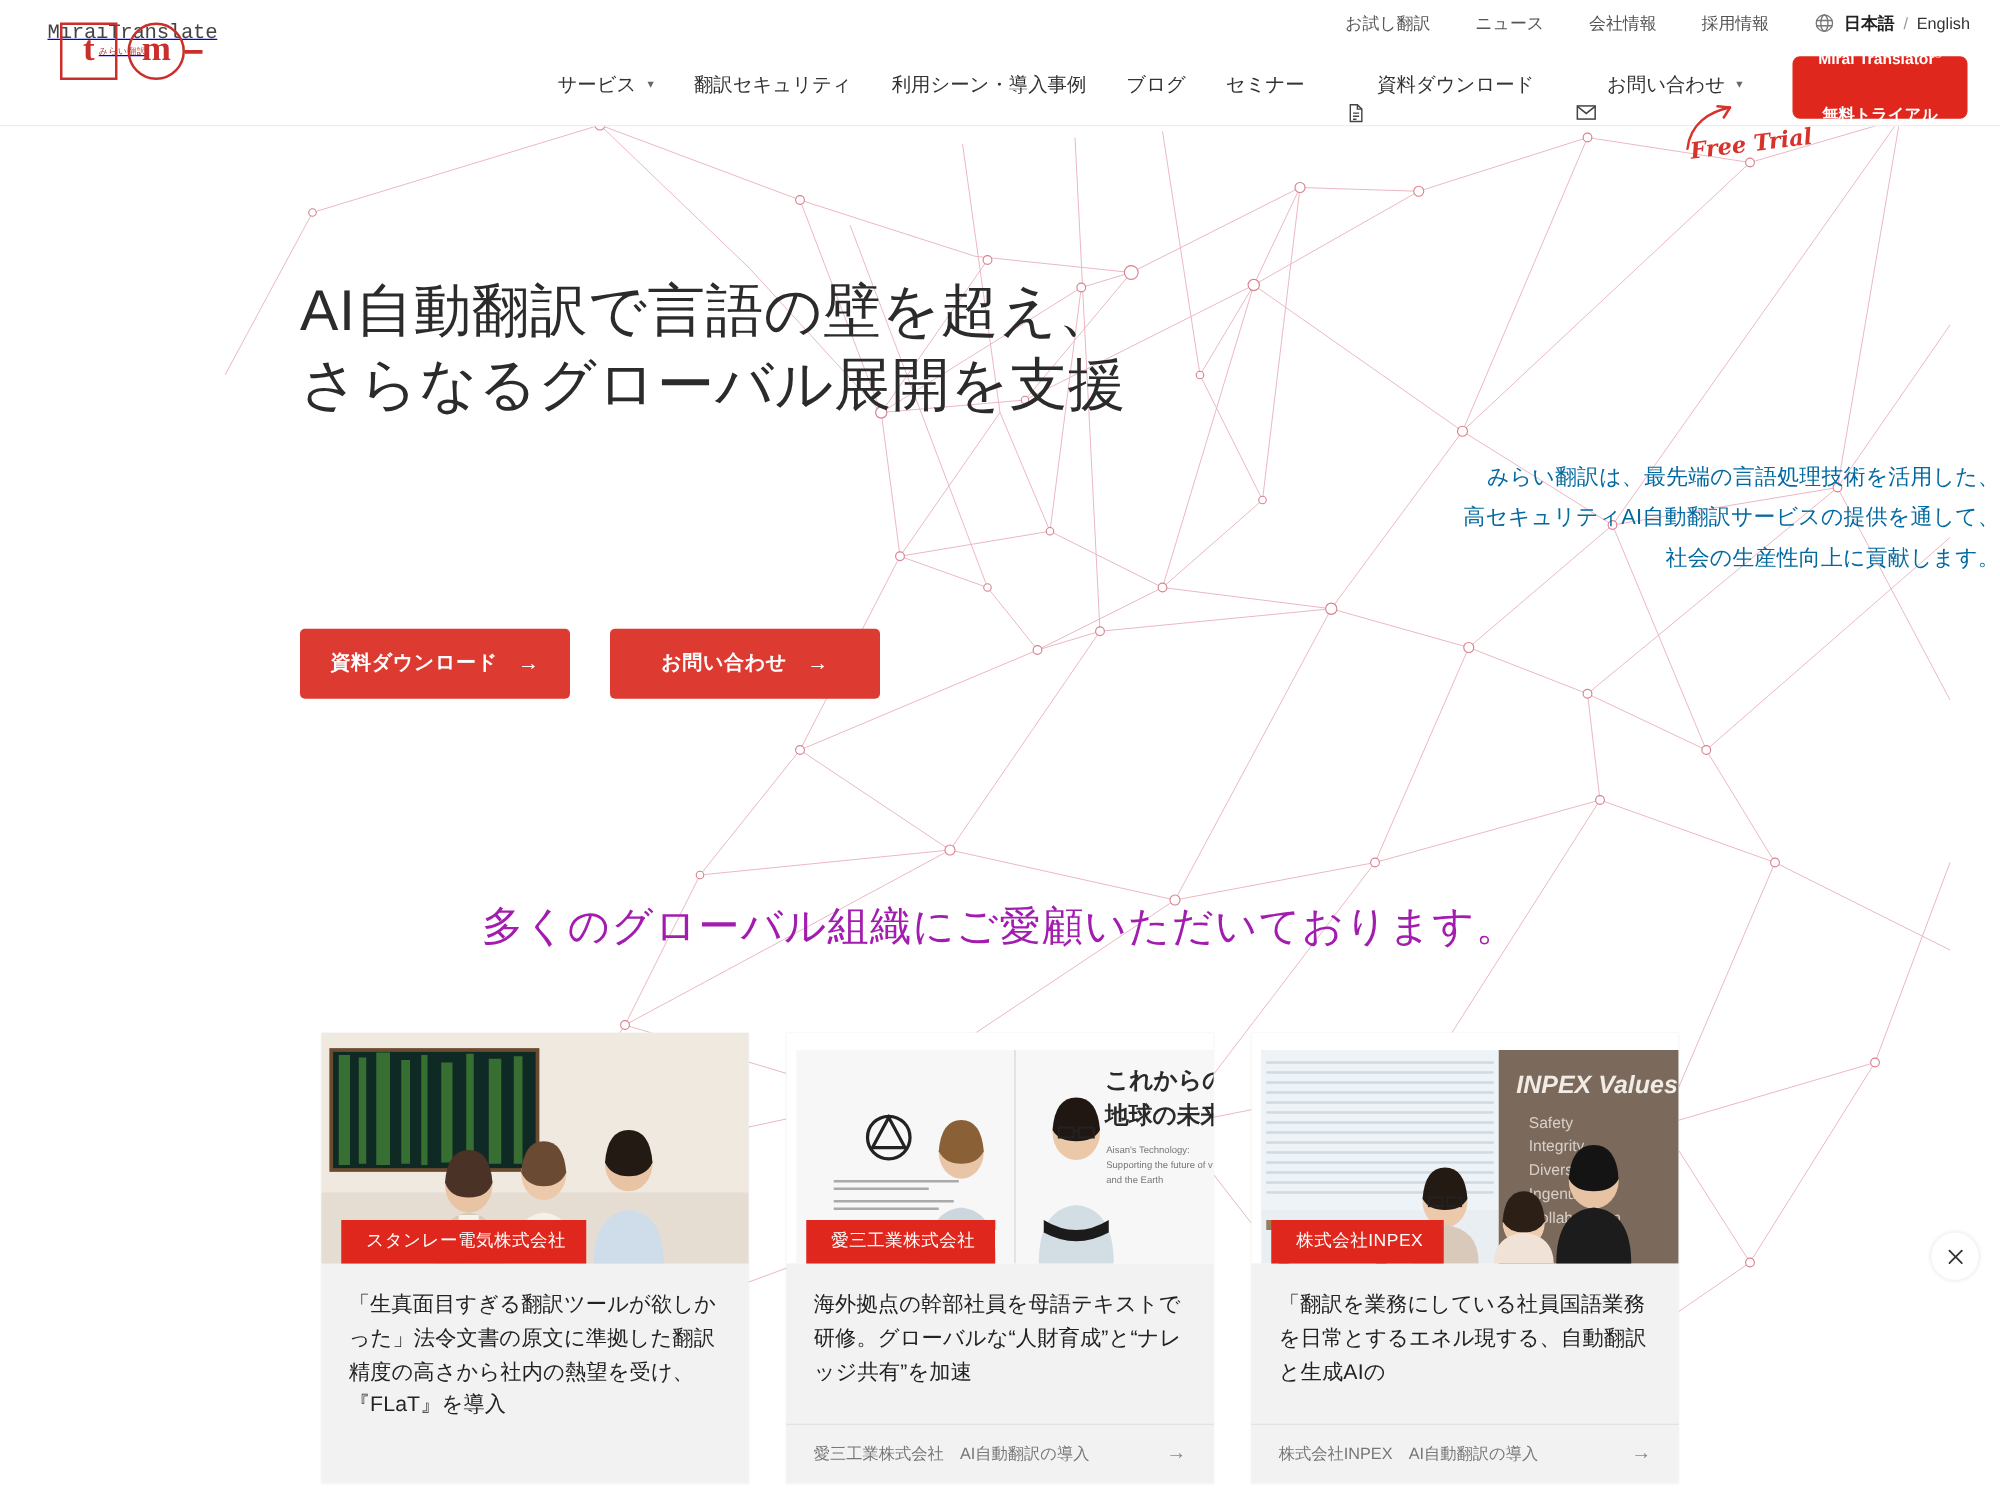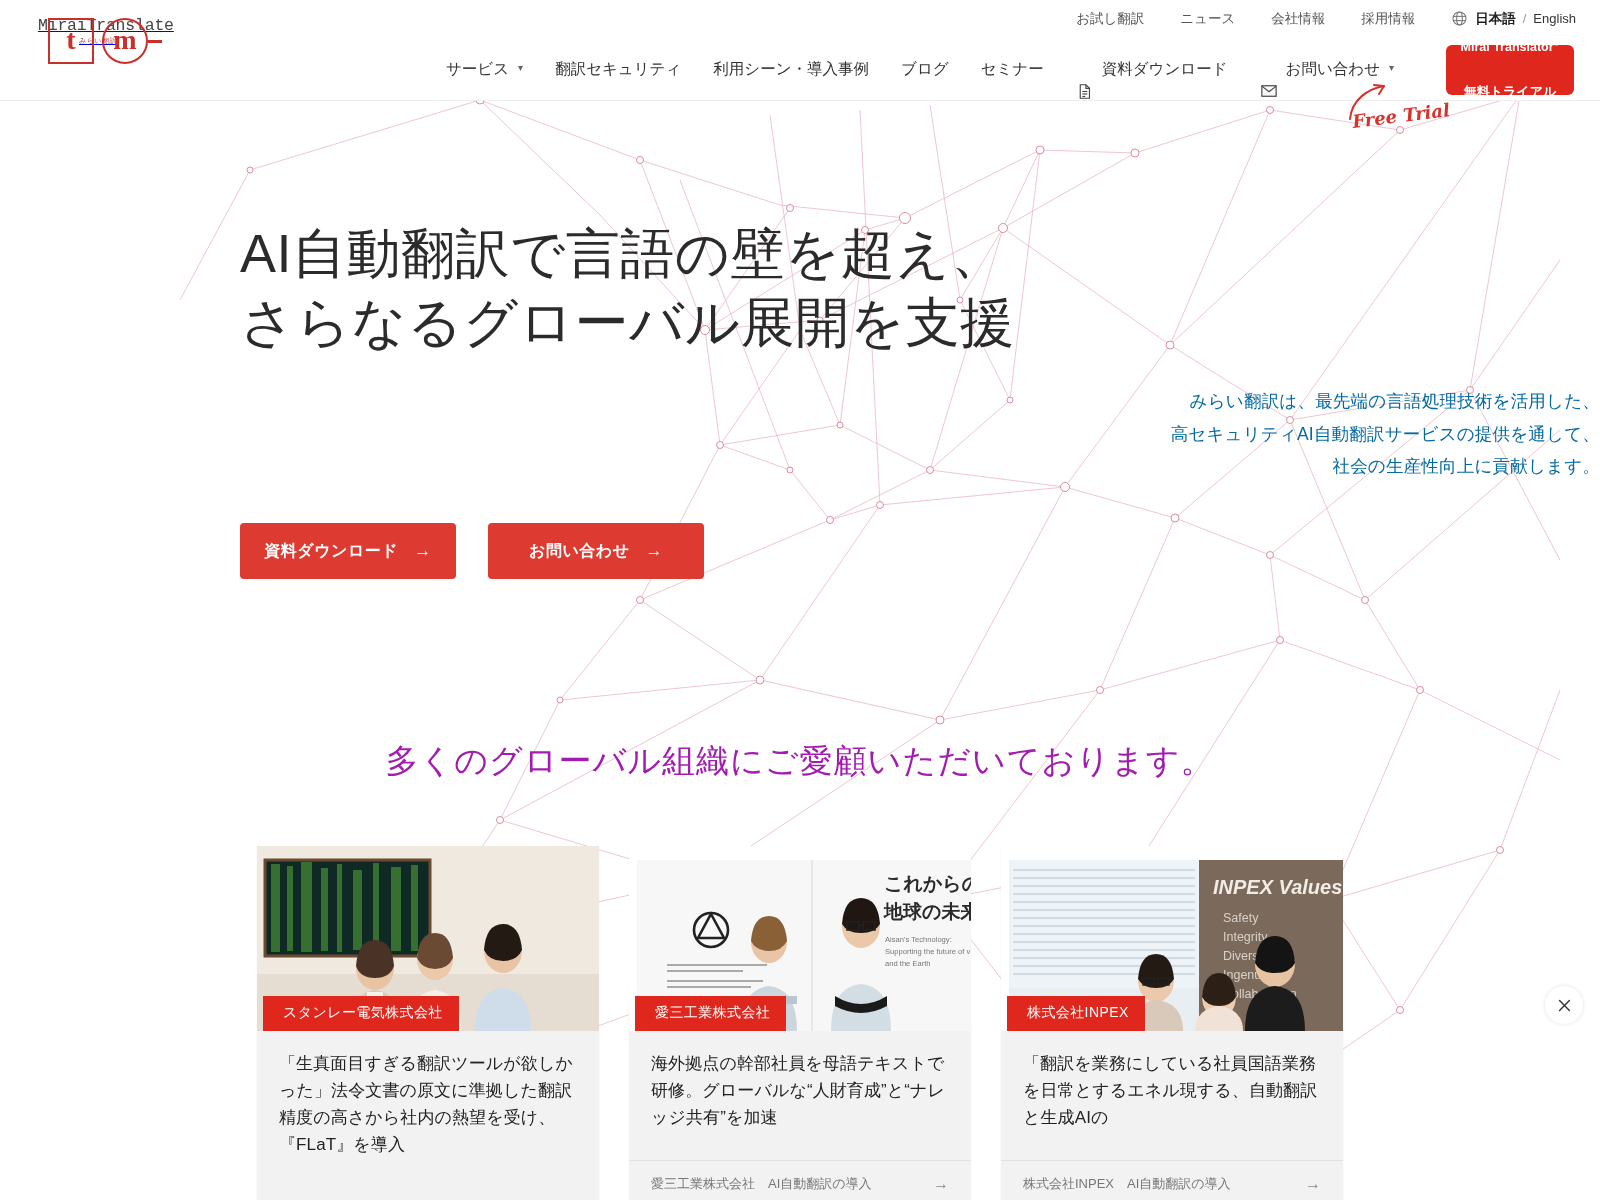--- a/index.html
+++ b/index.html
@@ -70,21 +70,21 @@
     display:flex; align-items:center; gap:9px;
     padding:0 16px; color:#333; text-decoration:none; white-space:nowrap;
     height:64px; line-height:64px;
   }
   .chev { font-size:10px; color:#666; transform:translateY(-1px); }
   .nav-ic { display:inline-block; width:17px; height:17px; color:#444; transform:translateY(2px); }
 
   .cta-trial {
     position:absolute; right:26px; top:8px;
     background:#e0271d; color:#fff; border:none; border-radius:6px;
-    width:128px; height:50px; cursor:pointer;
+    width:140px; height:50px; cursor:pointer;
     display:flex; flex-direction:column; align-items:center; justify-content:center;
     gap:1px; line-height:1.25;
   }
   .cta-trial .l1 { font-size:12.5px; font-weight:bold; }
   .cta-trial .l1 sup { font-size:8px; }
   .cta-trial .l2 { font-size:13px; font-weight:bold;margin-top:27px; }
 
   
   .free-trial-note {
     position:absolute; z-index:22; left:1348px; top:105px;
@@ -92,21 +92,21 @@
   }
   .free-trial-note .ft-text {
     font-family:"DejaVu Serif","Liberation Serif",serif;
     font-style:italic; font-weight:bold; font-size:18px; color:#d8322c;
     transform:rotate(-7deg); display:inline-block; margin-left:4px;
   }
 
   
   .hero { position:relative; z-index:10; padding:118px 0 0 240px; }
   .hero h1 {
-    font-size:54px; font-weight:400; color:#2b2b2b;
+    font-size:46px; font-weight:400; color:#2b2b2b;
     line-height:1.28; letter-spacing:0.5px;
   }
   .hero-lead {
     margin-top:28px; font-size:17.5px; line-height:1.85;
     color:#0369a1; letter-spacing:0.2px;text-align:right;
   }
   .hero-btns { display:flex; gap:32px; margin-top:41px; }
   .btn-red {
     background:#dd3a32; color:#fff; border:none; border-radius:4px;
     width:216px; height:56px; font-size:16px; font-weight:bold;
@@ -124,21 +124,21 @@
   .case-grid {
     display:flex; gap:30px; justify-content:center; margin-top:62px;
   }
   .case-card {
     width:342px; background:#f2f2f2; position:relative;
     box-shadow:0 1px 2px rgba(0,0,0,0.05);
   }
   .case-img { width:342px; height:185px; position:relative; overflow:hidden; }
   .case-img svg { display:block; width:342px; height:185px; }
   .case-badge {
-    position:absolute; left:6px; bottom:0; background:#e0271d; color:#fff;
+    position:absolute; left:16px; bottom:0; background:#e0271d; color:#fff;
     font-size:14px; padding:8px 16px 9px 20px; letter-spacing:0.4px;
   }
   .case-body { padding:20px 22px 10px 22px; }
   .case-title {
     font-size:17px; font-weight:normal; color:#222; line-height:1.58;
     letter-spacing:0.1px;
   }
   .case-foot {
     display:flex; align-items:center; justify-content:space-between;
     border-top:1px solid #e2e2e2; margin:18px 0 0 0; padding:14px 22px 14px 22px;

